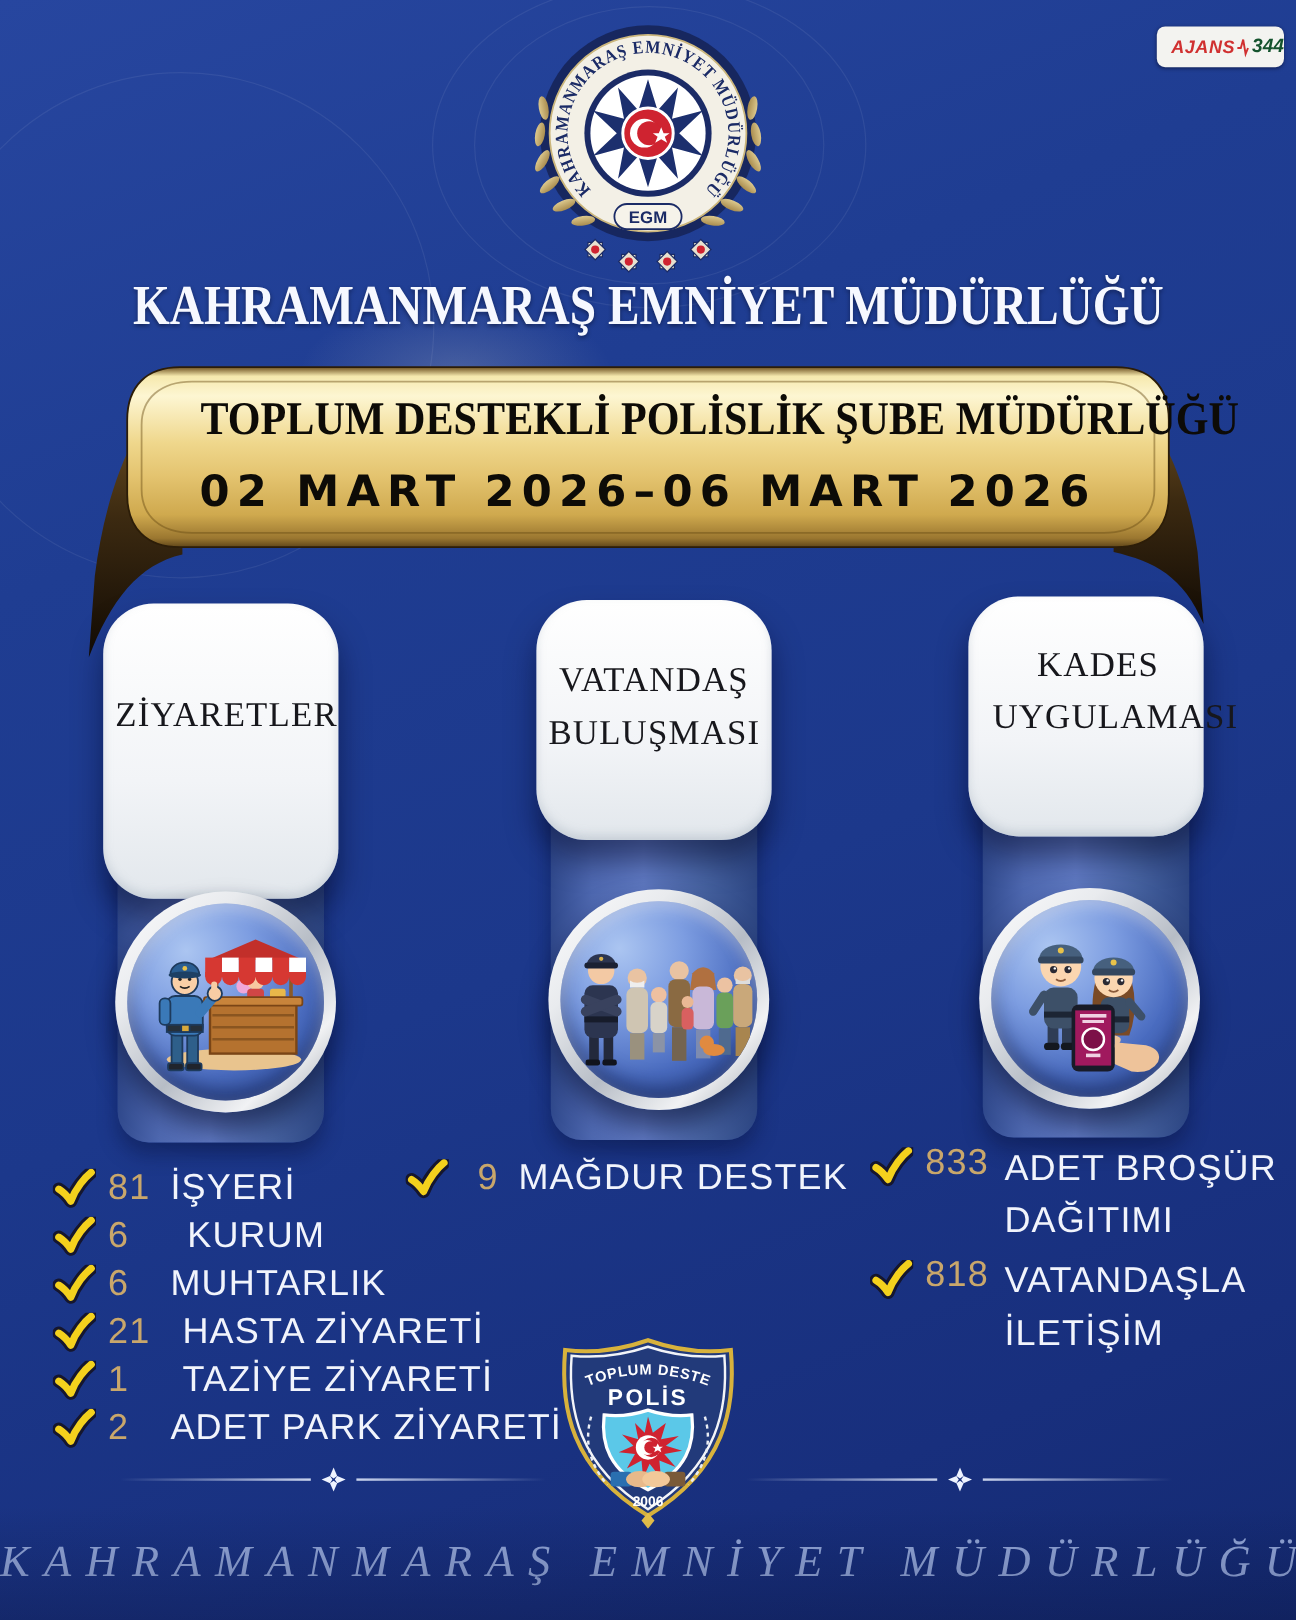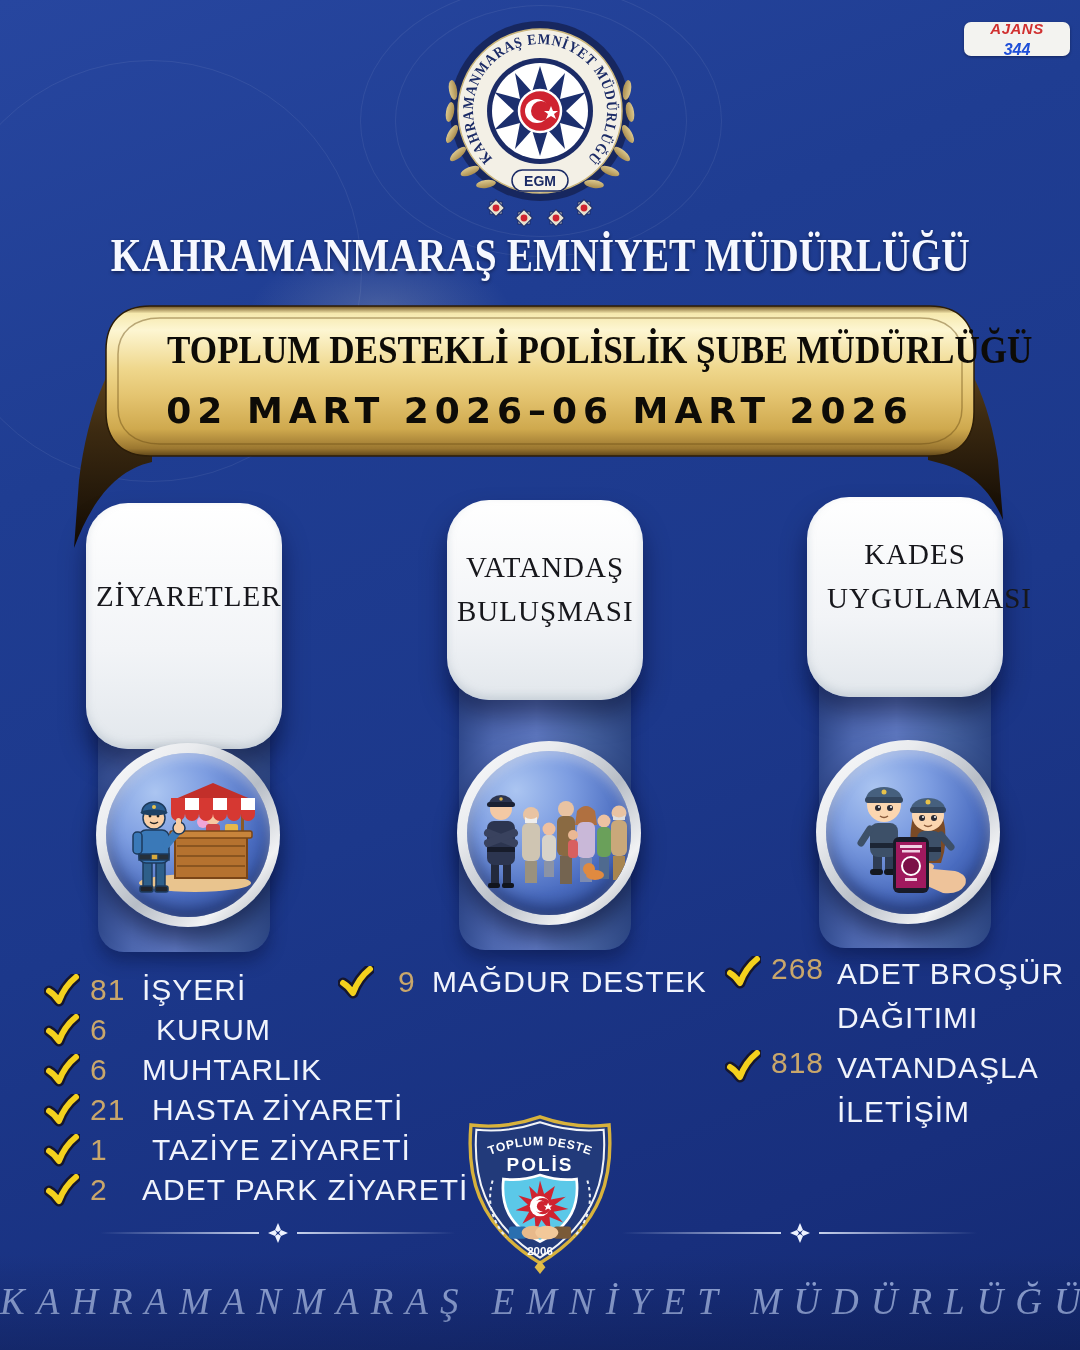--- a/index.html
+++ b/index.html
@@ -8,24 +8,24 @@
     font-family:"Liberation Sans",sans-serif;
     background:linear-gradient(158deg,#27469f 0%,#1f3d92 28%,#1c388b 55%,#182f7d 85%,#142a72 100%);
   }
   .swirl{position:absolute;border:1.5px solid rgba(255,255,255,.07);border-radius:50%;}
   .glow{position:absolute;border-radius:50%;background:radial-gradient(closest-side,rgba(255,248,220,.18),rgba(255,248,220,0));}
   .bottom-shade{position:absolute;left:0;right:0;bottom:0;height:95px;
     background:linear-gradient(180deg,rgba(8,14,48,0),rgba(8,14,48,.28));}
 
   
   .watermark{position:absolute;top:22px;right:10px;width:106px;height:34px;background:#f3f3f0;
-    border-radius:7px;display:flex;align-items:center;justify-content:center;gap:2px;
-    box-shadow:0 1px 3px rgba(0,0,20,.4);flex-direction:column;}
+    border-radius:7px;display:flex;align-items:center;justify-content:flex-end;gap:2px;
+    box-shadow:0 1px 3px rgba(0,0,20,.4);}
   .wm-brand{color:#d03030;font-weight:bold;font-style:italic;font-size:15px;letter-spacing:.5px;}
-  .wm-num{color:#1d4ed8;font-weight:bold;font-style:italic;font-size:16px;}
+  .wm-num{color:#14532d;font-weight:bold;font-style:italic;font-size:16px;}
 
   
   .emblem{position:absolute;left:50%;top:16px;transform:translateX(-50%);}
   .page-title{position:absolute;top:228px;left:0;width:100%;text-align:center;
     font-family:"Liberation Serif",serif;font-weight:600;font-size:47px;color:#f6f8ff;
     text-shadow:0 2px 4px rgba(0,0,15,.45);}
   .page-title span{display:inline-block;transform:scaleX(.84);transform-origin:center;}
 
   
   .banner-svg{position:absolute;left:0;top:280px;}
@@ -432,21 +432,21 @@
       <span class="stat-label">MAĞDUR DESTEK</span>
     </div>
   </div>
 
   <div class="stats" style="left:725px;top:952px;">
     <div class="stat-row multiline">
       <svg class="stat-check" viewBox="0 0 36 33">
           <path d="M5,17 C10,20 13,24 15,27 C19,16 27,7 32,3" fill="none" stroke="#15162e" stroke-width="11" stroke-linecap="round" stroke-linejoin="round"></path>
           <path d="M5,17 C10,20 13,24 15,27 C19,16 27,7 32,3" fill="none" stroke="#f4d11d" stroke-width="6" stroke-linecap="round" stroke-linejoin="round"></path>
         </svg>
-      <span class="stat-num num-wide">268</span>
+      <span class="stat-num num-wide">833</span>
       <span class="stat-label label-wrap">ADET BROŞÜR DAĞITIMI</span>
     </div>
     <div class="stat-row multiline">
       <svg class="stat-check" viewBox="0 0 36 33">
           <path d="M5,17 C10,20 13,24 15,27 C19,16 27,7 32,3" fill="none" stroke="#15162e" stroke-width="11" stroke-linecap="round" stroke-linejoin="round"></path>
           <path d="M5,17 C10,20 13,24 15,27 C19,16 27,7 32,3" fill="none" stroke="#f4d11d" stroke-width="6" stroke-linecap="round" stroke-linejoin="round"></path>
         </svg>
       <span class="stat-num num-wide">818</span>
       <span class="stat-label label-wrap">VATANDAŞLA İLETİŞİM</span>
     </div>

